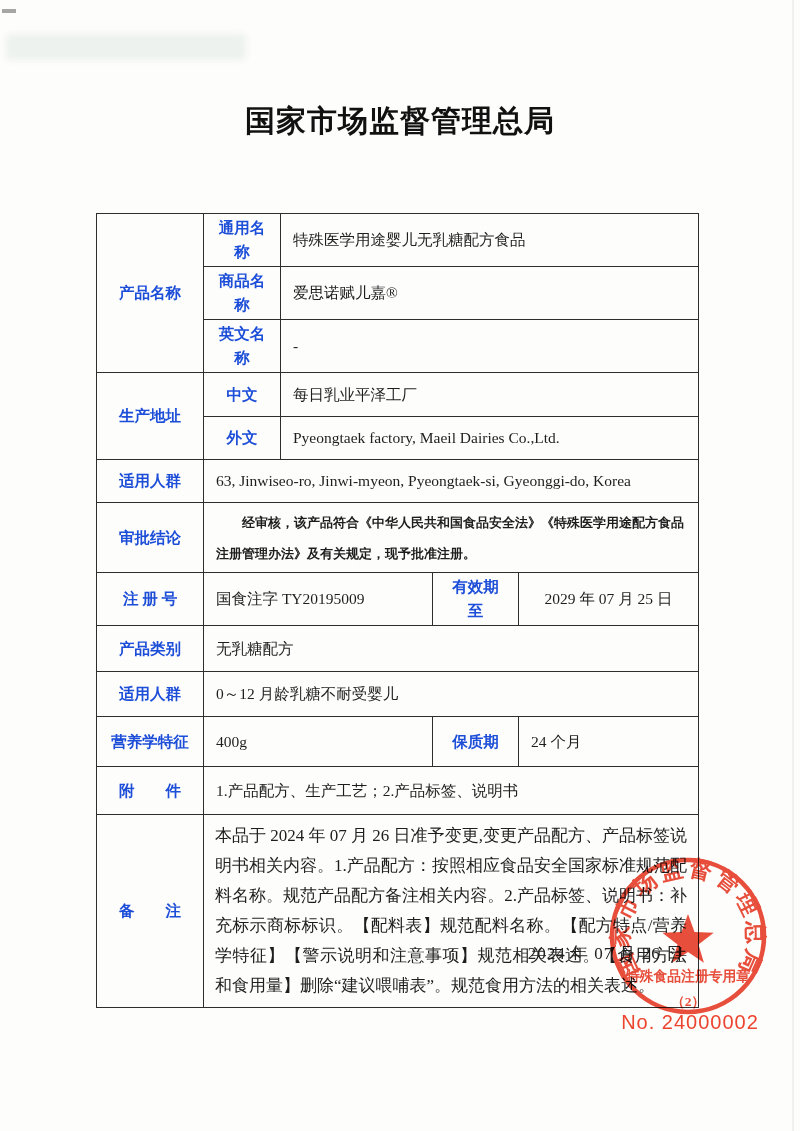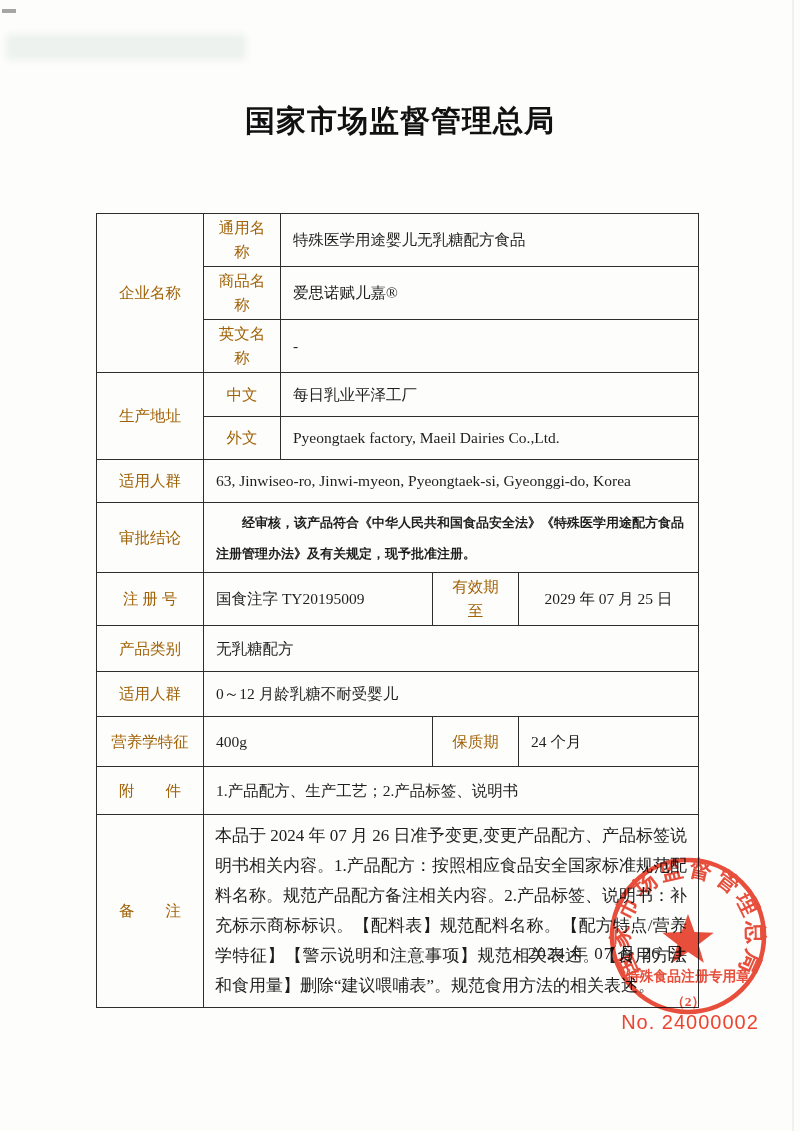--- a/index.html
+++ b/index.html
@@ -37,21 +37,21 @@
     position: absolute; left: 96px; top: 213px;
     width: 602px; border-collapse: collapse; table-layout: fixed;
     font-size: 15.5px;
   }
   table.cert td {
     border: 1.6px solid #2e2e2e;
     vertical-align: middle;
     padding: 2px 12px;
     line-height: 1.55;
   }
-  td.lbl { text-align: center; padding: 2px 4px; color: #a16207; }
+  td.lbl { text-align: center; padding: 2px 4px; color: #1d4ed8; font-weight: bold; }
   td.val { text-align: left; }
   td.center { text-align: center; }
   .approval-p { text-indent: 2em; line-height: 31px; font-size: 13px; font-weight: bold; }
   .remark-p { line-height: 30px; font-size: 17px; text-align: justify; }
   .remark-cell { padding: 6px 11px !important; vertical-align: top !important; }
 
   .issue-date {
     position: absolute; left: 400px; top: 942px; width: 284px;
     text-align: right; font-size: 17px; color: #222; letter-spacing: 1px;
   }
@@ -82,21 +82,21 @@
   <table class="cert">
     <colgroup>
       <col style="width:107px">
         <col style="width:77px">
         <col style="width:152px">
         <col style="width:86px">
         <col style="width:180px">
     </colgroup>
     <tbody>
         <tr style="height:45px">
-      <td class="lbl" rowspan="3">企业名称</td>
+      <td class="lbl" rowspan="3">产品名称</td>
       <td class="lbl">通用名称</td>
       <td class="val" colspan="3">特殊医学用途婴儿无乳糖配方食品</td>
     </tr>
     <tr style="height:45px">
       <td class="lbl">商品名称</td>
       <td class="val" colspan="3">爱思诺赋儿嘉®</td>
     </tr>
     <tr style="height:44px">
       <td class="lbl">英文名称</td>
       <td class="val" colspan="3">-</td>

